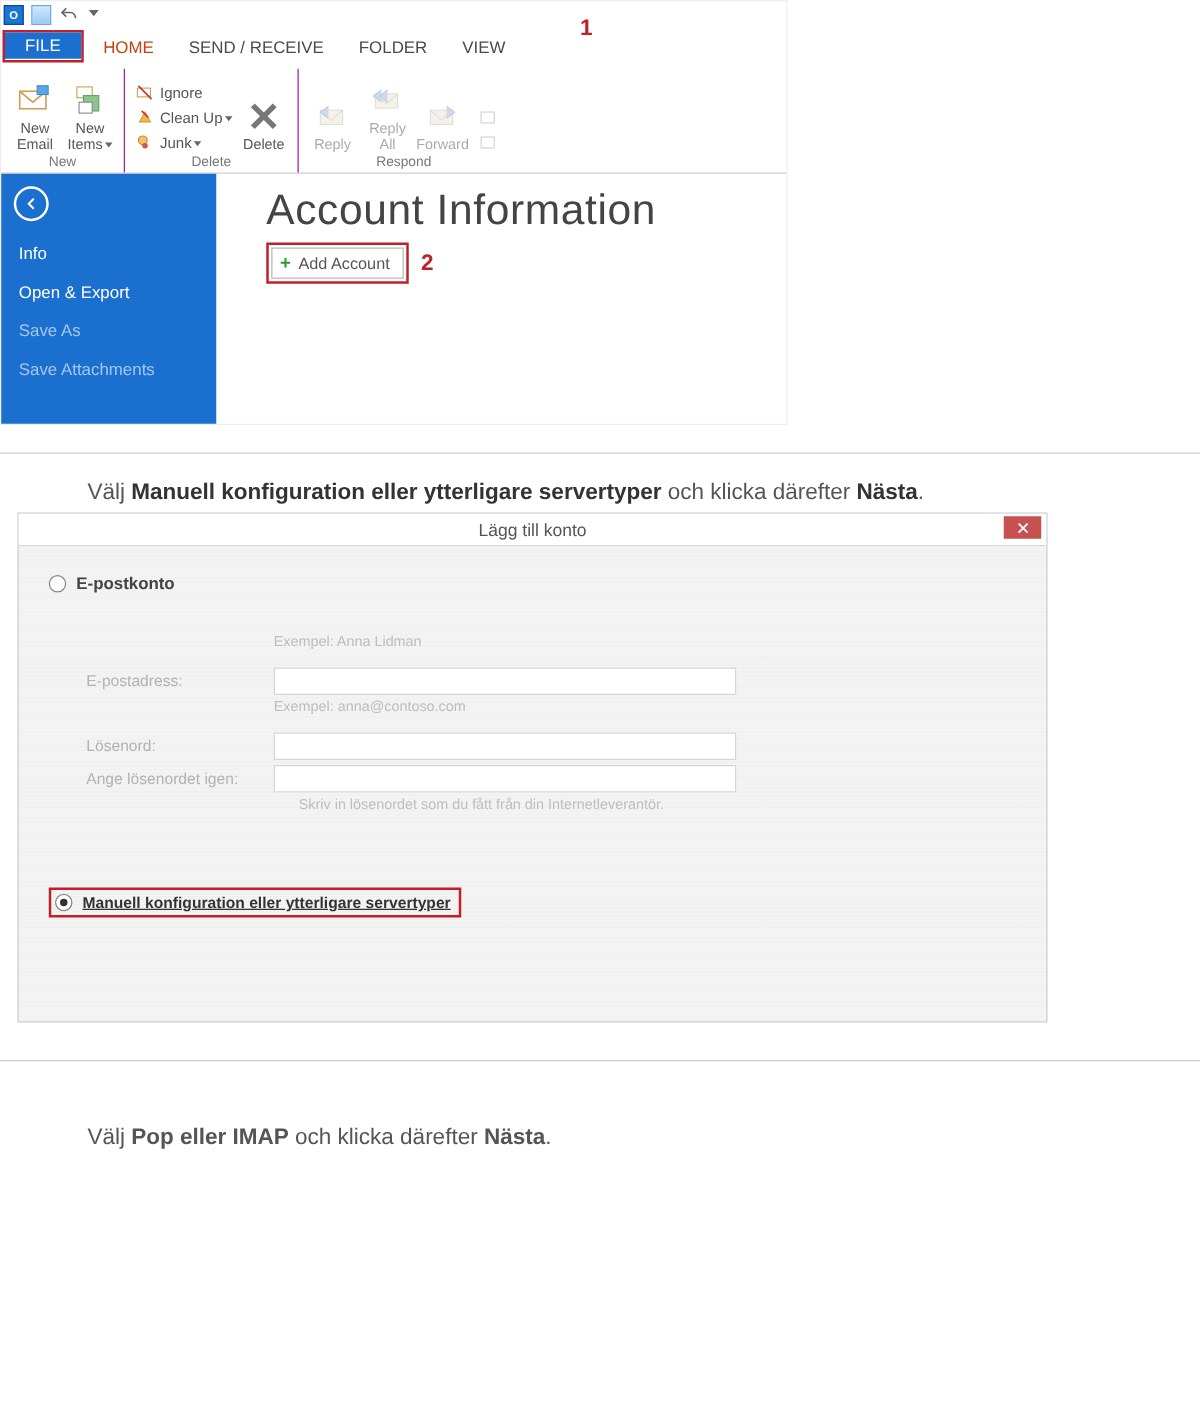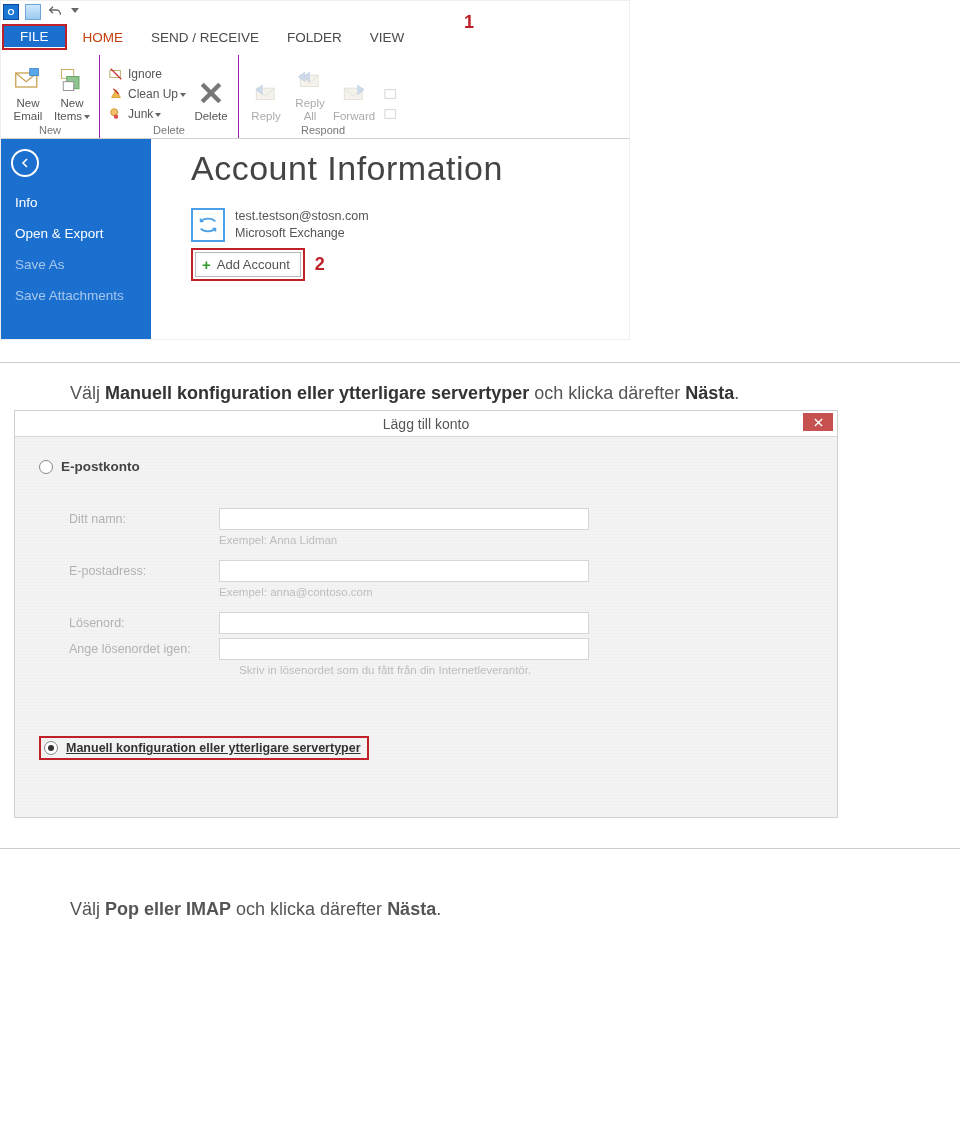--- a/index.html
+++ b/index.html
@@ -36,21 +36,21 @@
   .small-btn .sicon { width:16px; height:16px; display:flex; align-items:center; justify-content:center; }
   .grp-label { font-size:11px; color:#777; padding:1px 0 2px 0; }
   .grey-btn .bicon svg, .grey-btn .blabel { opacity:.5; }
   .caret-dn { display:inline-block; width:0; height:0; border-left:3px solid transparent; border-right:3px solid transparent; border-top:4px solid #666; margin-left:2px; vertical-align:middle;}
   
   .annot-1 { position:absolute; color:#c0202a; font-weight:bold; font-size:18px; }
   .outlook-wrap { position:relative; }
   
   
   .backstage { display:flex; height: 200px; }
-  .bs-left { background:#1a6fcf; color:#fff; width:150px; padding-top:6px; }
+  .bs-left { background:#1a6fcf; color:#fff; width:172px; padding-top:6px; }
   .bs-back { width:28px; height:28px; border:2px solid #fff; border-radius:50%; margin:4px 0 10px 10px; display:flex; align-items:center; justify-content:center; }
   .bs-back svg { width:16px; height:16px; }
   .bs-menu div { padding:8px 14px; font-size:13.5px; }
   .bs-right { flex:1; padding:10px 0 0 40px; }
   .bs-title { font-size:34px; font-weight:300; color:#444; letter-spacing:.5px; }
   .bs-account { display:flex; align-items:center; gap:10px; margin-top:20px; }
   .bs-exch-icon { width:34px; height:34px; border:2px solid #4aa0e8; display:flex; align-items:center; justify-content:center; color:#4aa0e8; font-weight:bold; }
   .bs-acc-text { font-size:12.5px; color:#555; line-height:17px; }
   .bs-addacct-row { display:flex; align-items:center; gap:10px; margin-top:6px; }
   .bs-addacct { border:2px solid #c0202a; padding:2px; display:inline-block; }
@@ -260,34 +260,20 @@
         </div>
         <div class="bs-menu">
           <div>Info</div>
           <div>Open &amp; Export</div>
           <div style="opacity:.6">Save As</div>
           <div style="opacity:.6">Save Attachments</div>
         </div>
       </div>
       <div class="bs-right">
         <div class="bs-title">Account Information</div>
-        <div class="bs-account">
-          <div class="bs-exch-icon">
-            <svg viewBox="0 0 24 24" width="22" height="22" fill="none" stroke="#4aa0e8" stroke-width="2">
-                <path d="M4 8 C8 4 16 4 20 8"></path>
-                <path d="M20 16 C16 20 8 20 4 16"></path>
-                <polyline points="4,5 4,8 7,8"></polyline>
-                <polyline points="20,19 20,16 17,16"></polyline>
-              </svg>
-          </div>
-          <div class="bs-acc-text">
-            <div>test.testson@stosn.com</div>
-            <div>Microsoft Exchange</div>
-          </div>
-        </div>
         <div class="bs-addacct-row">
           <span class="bs-addacct">
             <span class="bs-addacct-inner">
               <span class="plus-ic">+</span>
               <span>Add Account</span>
             </span>
           </span>
           <span class="annot-2">2</span>
         </div>
       </div>
@@ -311,24 +297,20 @@
         </svg>
     </span>
   </div>
   <div class="dlg-body">
     <div class="radio-row">
       <span class="radio"></span>
       <b>E-postkonto</b>
     </div>
 
     <div class="form-grid">
-      <div class="form-row">
-        <label>Ditt namn:</label>
-        <div class="txt-input"></div>
-      </div>
       <div class="hint">Exempel: Anna Lidman</div>
 
       <div class="form-row">
         <label>E-postadress:</label>
         <div class="txt-input"></div>
       </div>
       <div class="hint">Exempel: anna@contoso.com</div>
 
       <div class="form-row">
         <label>Lösenord:</label>

